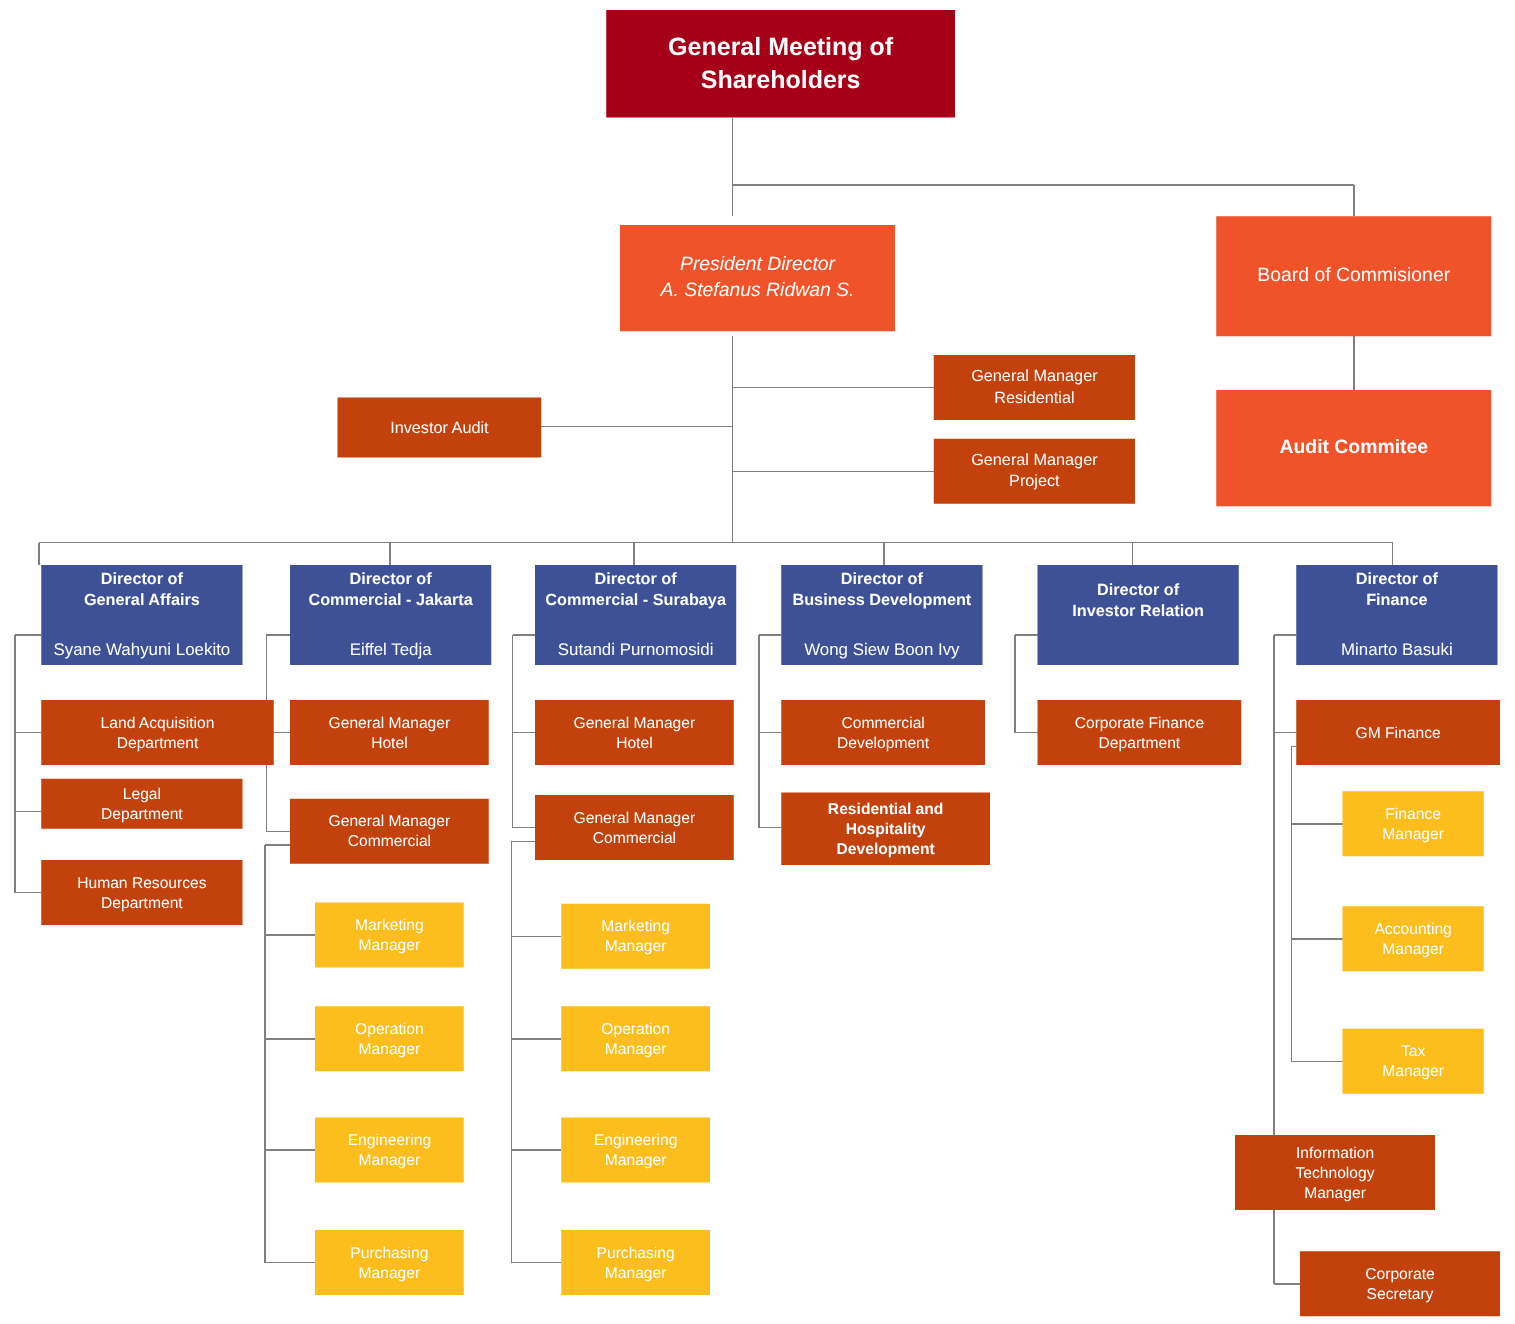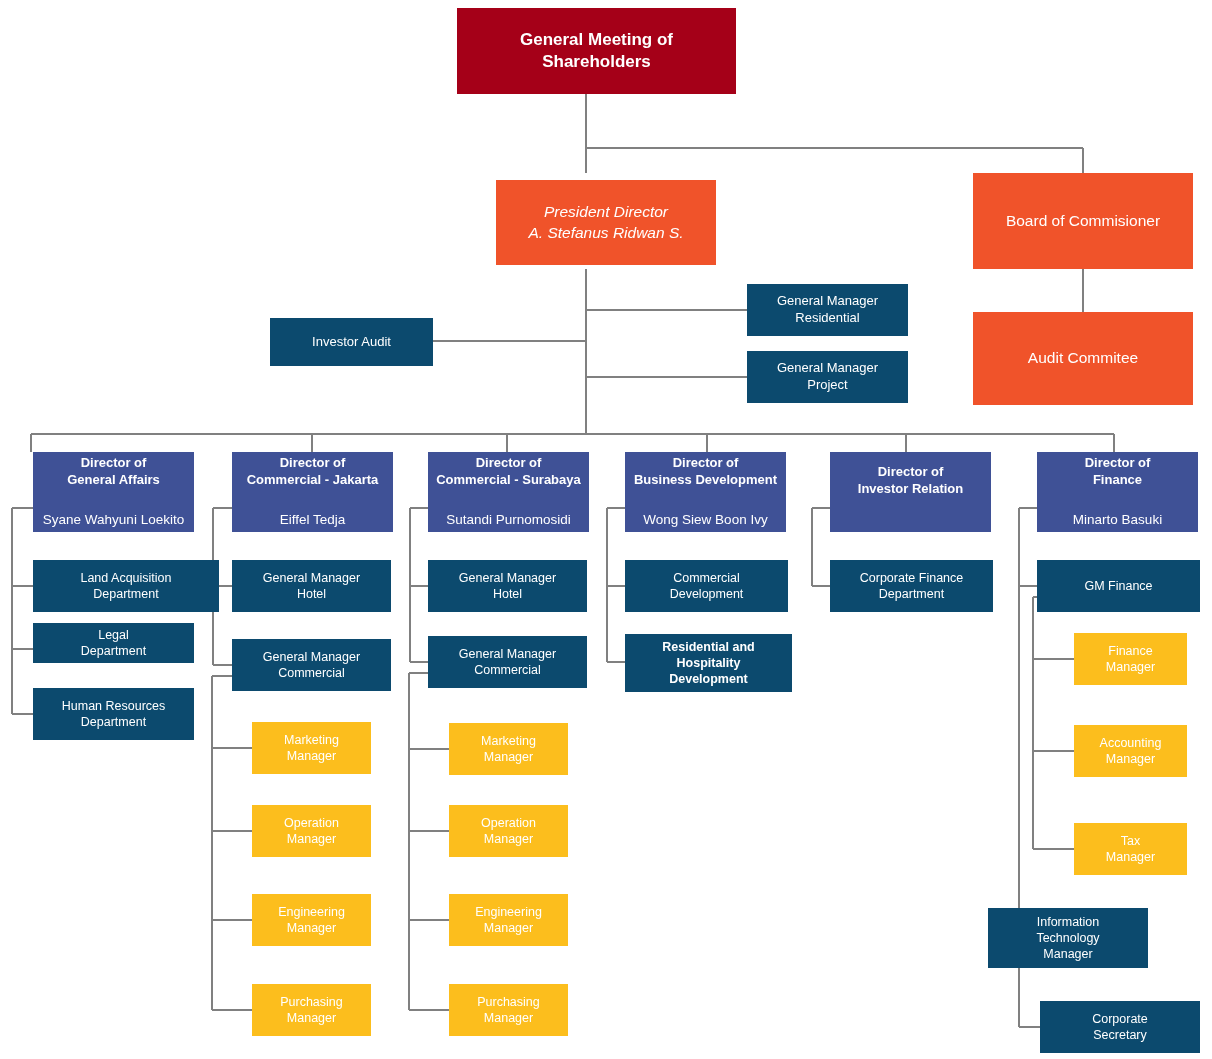--- a/index.html
+++ b/index.html
@@ -44,27 +44,27 @@
     white-space: pre-line;
   }
   .node .person {
     display: block;
     white-space: pre-line;
   }
   
   .c-darkred { background: #A50018; }
   .c-red     { background: #F0532A; }
   .c-blue    { background: #3F5196; }
-  .c-orange  { background: #0c4a6e; }
+  .c-orange  { background: #c2410c; }
   .c-yellow  { background: #FCBE1D; }
   
-  .t-gms    { font-size: 17px; font-weight: bold; }
+  .t-gms    { font-size: 20px; font-weight: bold; margin-left: 28px; }
   .t-pres   { font-size: 15.5px; }
   .t-boc    { font-size: 15.5px; }
-  .t-audit  { font-size: 15.5px; font-weight: normal; }
+  .t-audit  { font-size: 15.5px; font-weight: bold; }
   .t-dir    { font-size: 13px; font-weight: bold; }
   .t-dir .person { font-weight: normal; font-size: 13.5px; margin-top: 22px; }
   .t-unit   { font-size: 13px; }
   .t-gm     { font-size: 12.5px; }
   .t-mgr    { font-size: 12.5px; }
 </style>
 </head>
 <body>
 
 <div id="chart">

